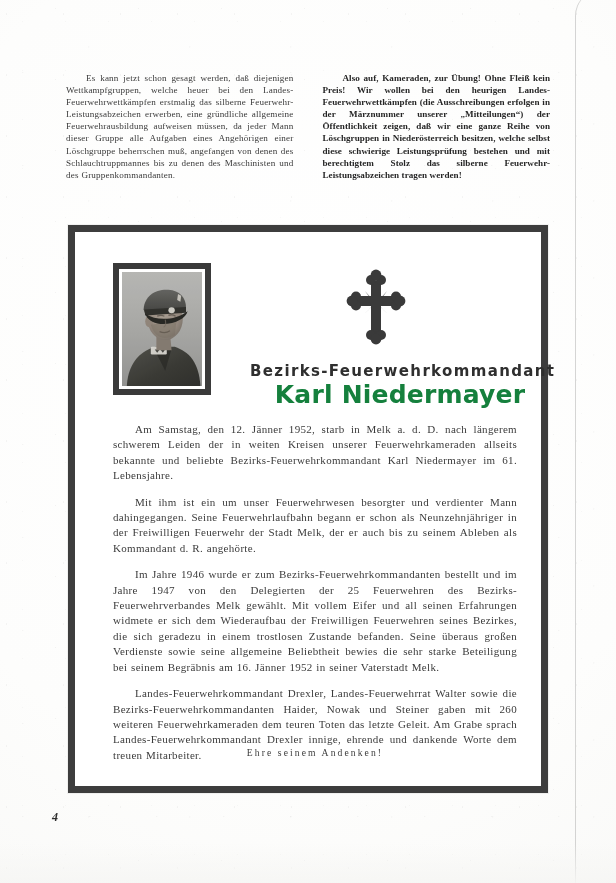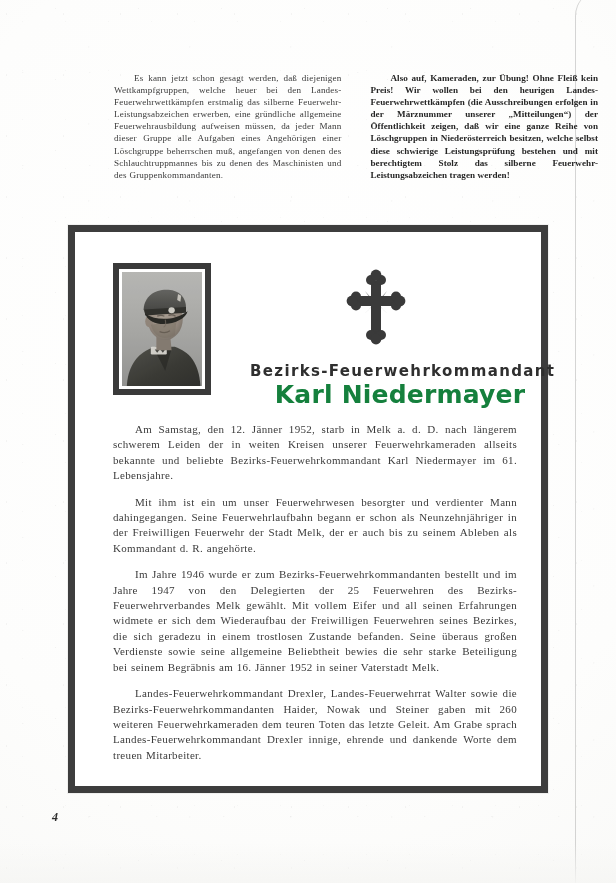--- a/index.html
+++ b/index.html
@@ -60,21 +60,20 @@
   }
 
   
   #article-columns {
     position: absolute;
     left: 66px;
     top: 72px;
     width: 484px;
     display: flex;
     gap: 29px;
-    margin-left: 48px;
   }
   .article-col {
     width: 231px;
   }
   .article-col p {
     margin: 0;
     text-align: justify;
     text-align-last: left;
     text-indent: 20px;
     font-size: 9.1px;
@@ -340,19 +339,20 @@
       <div id="deceased-rank">Bezirks-Feuerwehrkommandant</div>
       <div id="deceased-name">Karl Niedermayer</div>
 
       <div id="obituary-body">
         <p>Am Samstag, den 12. Jänner 1952, starb in Melk a. d. D. nach längerem schwerem Leiden der in weiten Kreisen unserer Feuerwehrkameraden allseits bekannte und beliebte Bezirks-Feuerwehrkommandant Karl Niedermayer im 61. Lebensjahre.</p>
         <p>Mit ihm ist ein um unser Feuerwehrwesen besorgter und verdienter Mann dahingegangen. Seine Feuerwehrlaufbahn begann er schon als Neunzehnjähriger in der Freiwilligen Feuerwehr der Stadt Melk, der er auch bis zu seinem Ableben als Kommandant d. R. angehörte.</p>
         <p>Im Jahre 1946 wurde er zum Bezirks-Feuerwehrkommandanten bestellt und im Jahre 1947 von den Delegierten der 25 Feuerwehren des Bezirks-Feuerwehrverbandes Melk gewählt. Mit vollem Eifer und all seinen Erfahrungen widmete er sich dem Wiederaufbau der Freiwilligen Feuerwehren seines Bezirkes, die sich geradezu in einem trostlosen Zustande befanden. Seine überaus großen Verdienste sowie seine allgemeine Beliebtheit bewies die sehr starke Beteiligung bei seinem Begräbnis am 16. Jänner 1952 in seiner Vaterstadt Melk.</p>
         <p>Landes-Feuerwehrkommandant Drexler, Landes-Feuerwehrrat Walter sowie die Bezirks-Feuerwehrkommandanten Haider, Nowak und Steiner gaben mit 260 weiteren Feuerwehrkameraden dem teuren Toten das letzte Geleit. Am Grabe sprach Landes-Feuerwehrkommandant Drexler innige, ehrende und dankende Worte dem treuen Mitarbeiter.</p>
       </div>
 
+      <div id="obituary-closing">Ehre seinem Andenken!</div>
 
     </div>
   </div>
 
   <div id="page-number">4</div>
 
 </div>
 
 </body></html>

